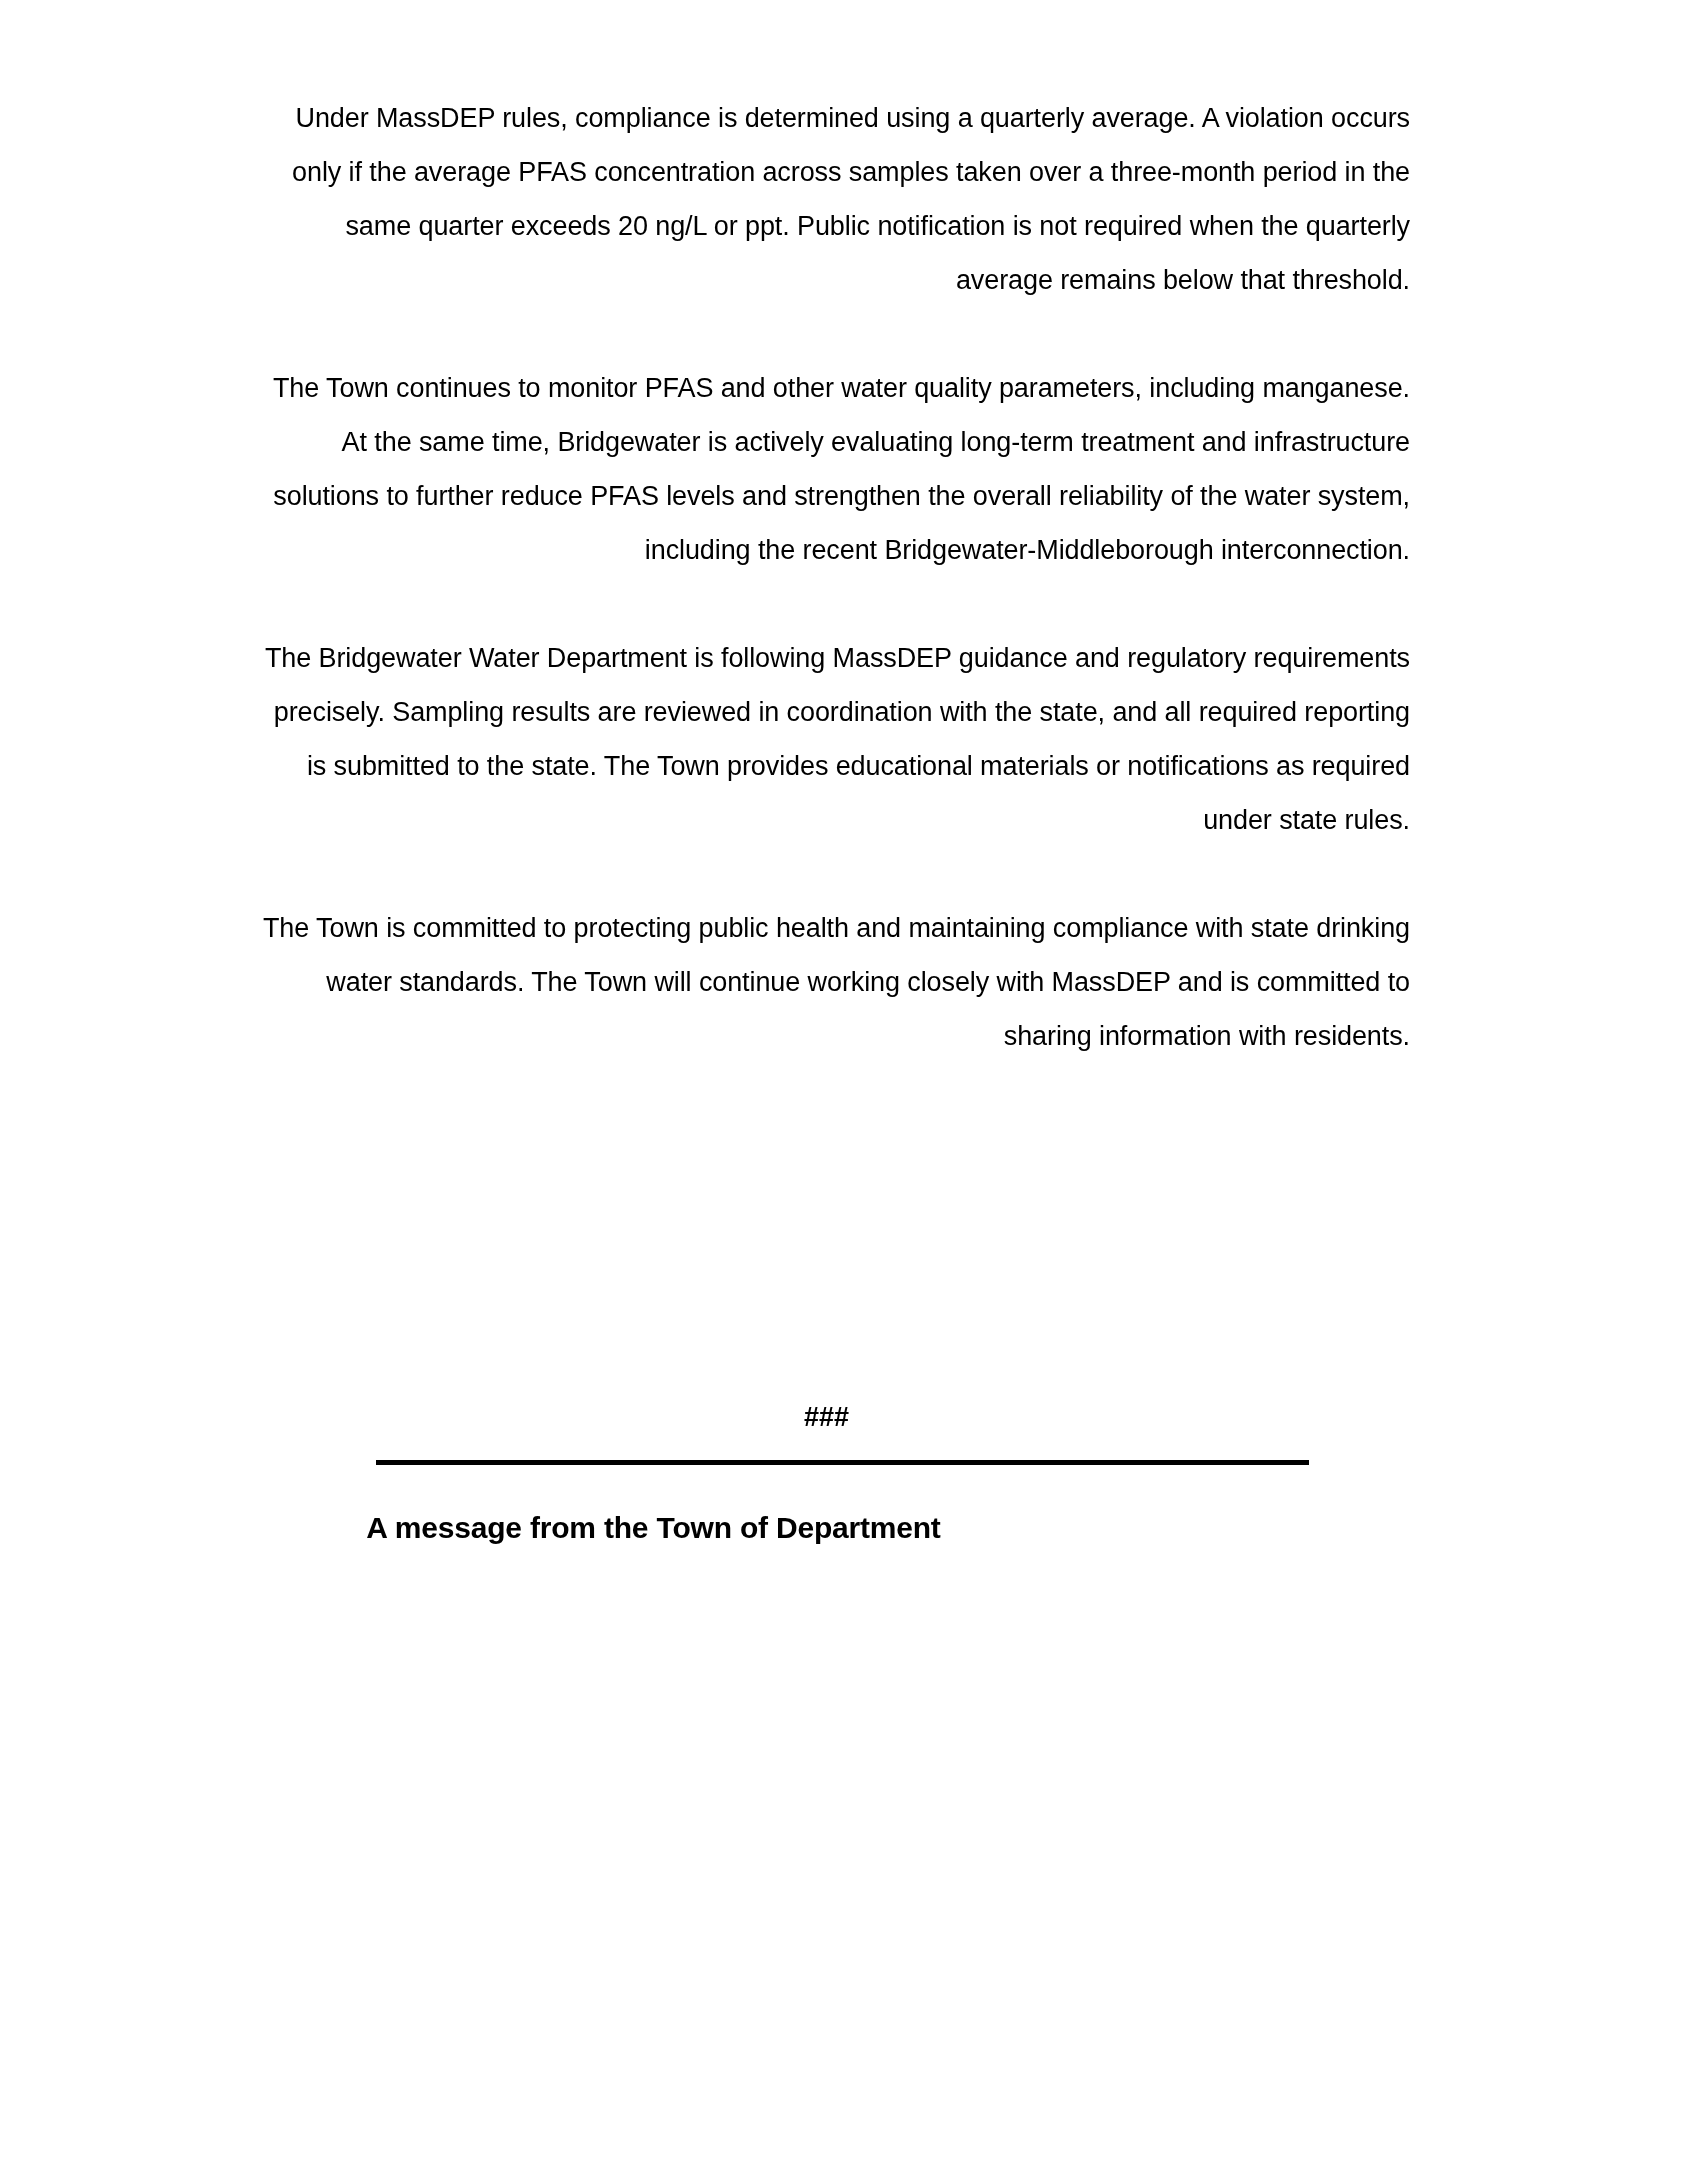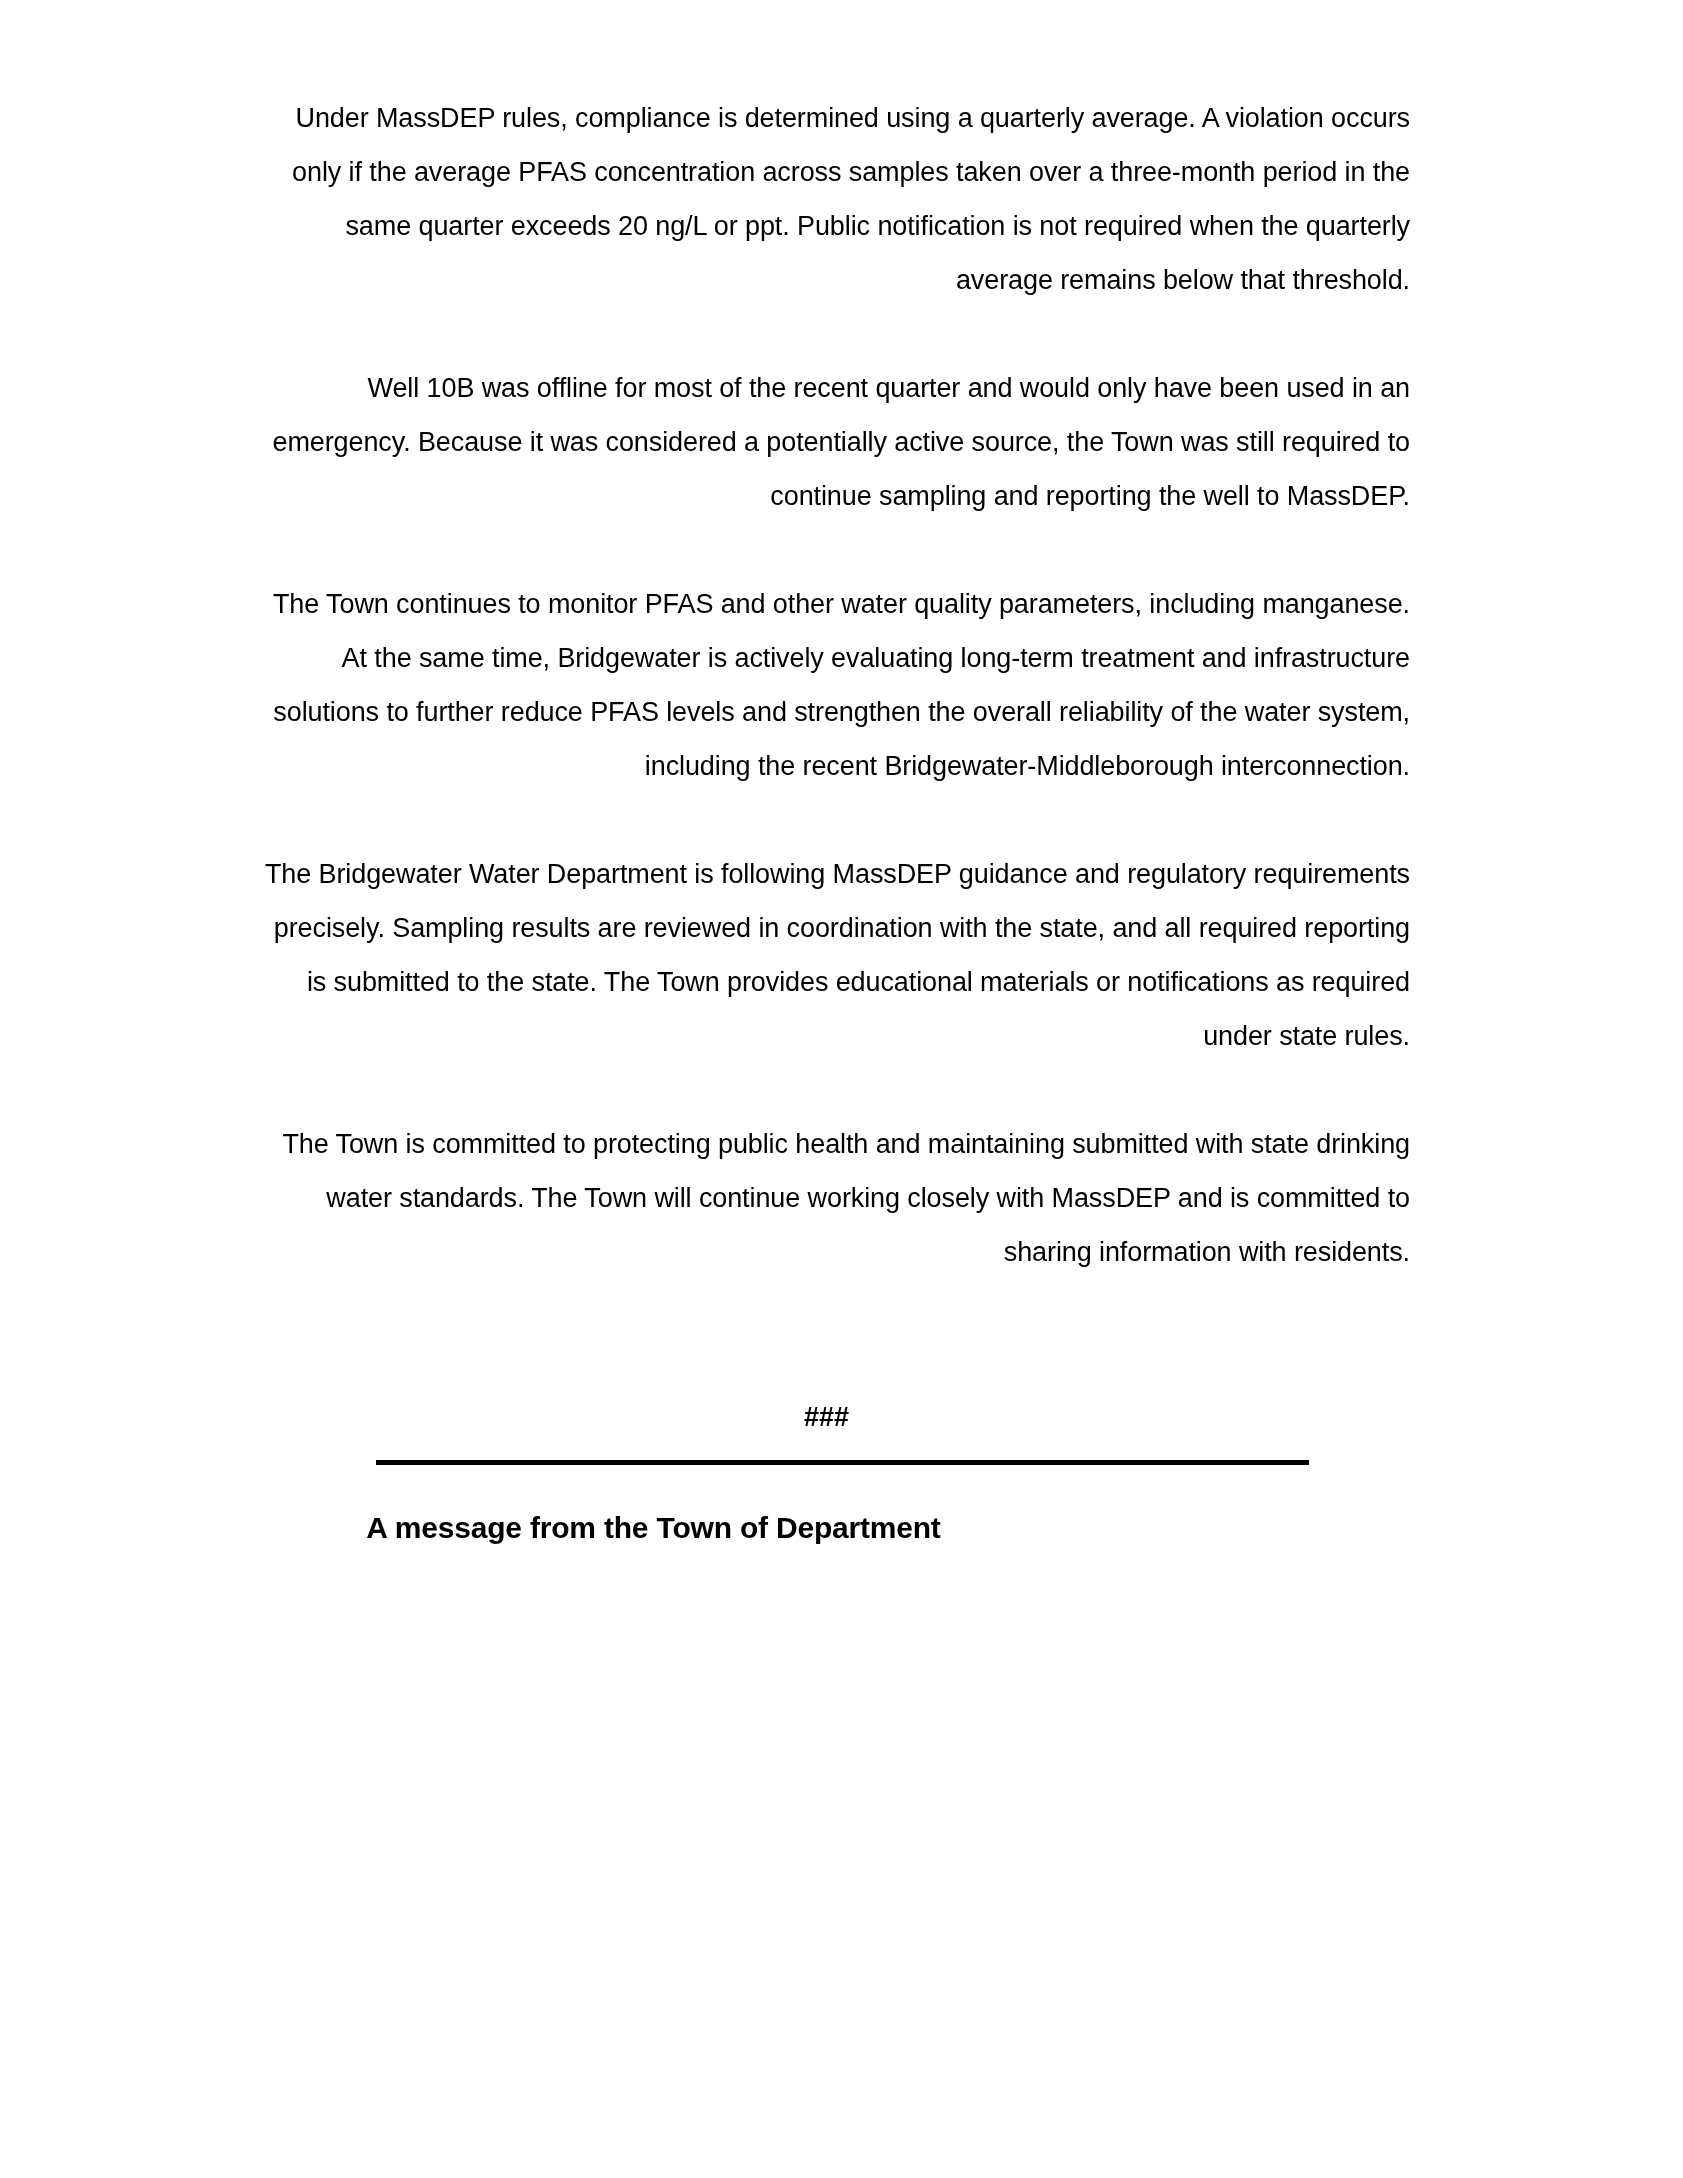--- a/index.html
+++ b/index.html
@@ -76,24 +76,23 @@
     letter-spacing: -0.2px;
   }
 </style>
 </head>
 <body>
 
 <div class="page">
 
   <div class="content">
     <p class="para">Under MassDEP rules, compliance is determined using a quarterly average. A violation occurs only if the average PFAS concentration across samples taken over a three-month period in the same quarter exceeds 20 ng/L or ppt. Public notification is not required when the quarterly average remains below that threshold.</p>
-    <p class="para">Well 10B was offline for most of the recent quarter and would only have been used in an emergency. Because it was considered a potentially active source, the Town was still required to continue sampling and reporting the well to MassDEP.</p>
     <p class="para">The Town continues to monitor PFAS and other water quality parameters, including manganese. At the same time, Bridgewater is actively evaluating long-term treatment and infrastructure solutions to further reduce PFAS levels and strengthen the overall reliability of the water system, including the recent Bridgewater-Middleborough interconnection.</p>
     <p class="para">The Bridgewater Water Department is following MassDEP guidance and regulatory requirements precisely. Sampling results are reviewed in coordination with the state, and all required reporting is submitted to the state. The Town provides educational materials or notifications as required under state rules.</p>
-    <p class="para">The Town is committed to protecting public health and maintaining submitted with state drinking water standards. The Town will continue working closely with MassDEP and is committed to sharing information with residents.</p>
+    <p class="para">The Town is committed to protecting public health and maintaining compliance with state drinking water standards. The Town will continue working closely with MassDEP and is committed to sharing information with residents.</p>
   </div>
 
   <div class="closing-block">
     <div class="hash-mark">###</div>
     <div class="rule-wrap">
       <div class="divider-rule"></div>
     </div>
     <div class="signature">A message from the Town of Department</div>
   </div>
 

